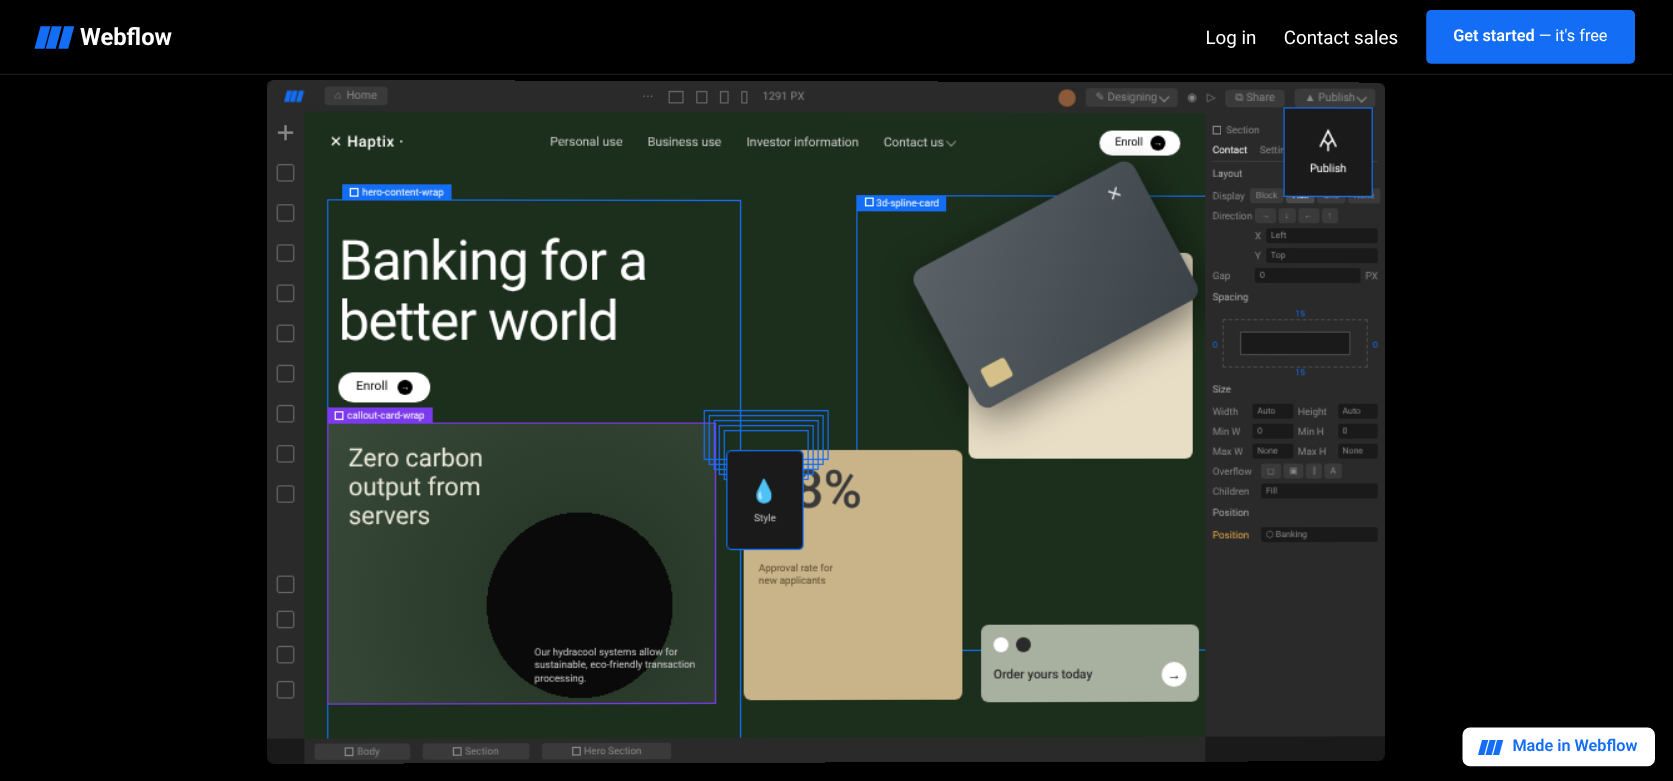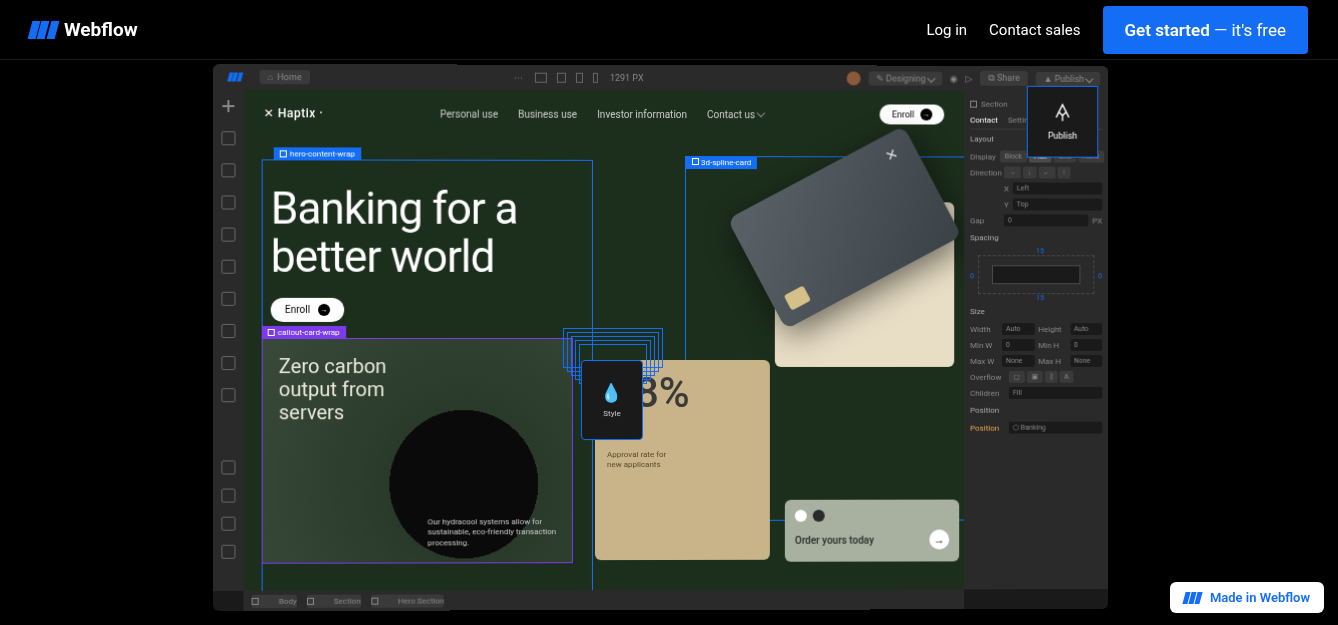--- a/index.html
+++ b/index.html
@@ -7,21 +7,21 @@
 .top-nav{height:60px;display:flex;align-items:center;padding:0 30px;justify-content:space-between;border-bottom:1px solid #1a1a1a}
 .nav-left{display:flex;align-items:center;gap:28px}
 .logo{display:flex;align-items:center;gap:6px;font-weight:700;font-size:19px}
 .logo-icon{width:28px;height:18px;display:flex}
 .logo-icon span{width:9px;height:18px;background:#146ef5;transform:skewX(-15deg);margin-right:1px}
 .nav-items{display:flex;gap:24px}
 .nav-item{display:flex;align-items:center;gap:6px;font-size:15px;cursor:pointer}
 .chevron{width:10px;height:10px;border-right:2px solid #fff;border-bottom:2px solid #fff;transform:rotate(45deg);margin-top:-4px}
 .nav-right{display:flex;align-items:center;gap:22px}
 .nav-link{font-size:15px;cursor:pointer}
-.cta-btn{background:#146ef5;padding:14px 22px;border-radius:4px;font-size:17px;font-weight:600;cursor:pointer}
+.cta-btn{background:#146ef5;padding:14px 22px;border-radius:4px;font-size:13px;font-weight:600;cursor:pointer}
 .cta-light{font-weight:400}
 .designer-view{position:absolute;top:65px;left:215px;width:895px;height:545px;background:#1a1a1a;border-radius:6px;overflow:hidden;transform:perspective(2000px) rotateY(1deg)}
 .designer-topbar{height:25px;background:#2a2a2a;display:flex;align-items:center;padding:0 8px;font-size:9px;color:#888;justify-content:space-between}
 .tb-left{display:flex;align-items:center;gap:10px}
 .tb-home{background:#3a3a3a;padding:2px 8px;border-radius:3px;display:flex;align-items:center;gap:4px}
 .tb-center{display:flex;align-items:center;gap:12px}
 .tb-icons{display:flex;gap:10px;color:#666}
 .tb-icon{width:12px;height:10px;border:1px solid #666}
 .tb-right{display:flex;align-items:center;gap:8px}
 .tb-avatar{width:14px;height:14px;background:#8a5a3a;border-radius:50%}
@@ -88,21 +88,21 @@
 .rp-btn.active{background:#4a4a4a;color:#fff}
 .rp-field{background:#1a1a1a;padding:2px 4px;border-radius:2px;flex:1;font-size:7px}
 .rp-spacing{padding:4px;position:relative;height:55px}
 .rp-margin{position:absolute;left:8px;top:8px;right:8px;bottom:8px;border:1px dashed #4a4a4a}
 .rp-padding{position:absolute;left:22px;top:18px;right:22px;bottom:18px;border:1px solid #4a4a4a;background:#1a1a1a}
 .rp-val{position:absolute;font-size:7px;color:#146ef5}
 .publish-popup{position:absolute;right:10px;top:20px;width:72px;height:72px;border:1px solid #146ef5;background:#1a1a1a;display:flex;flex-direction:column;align-items:center;justify-content:center;gap:6px;z-index:30}
 .rocket{font-size:20px;color:#fff}
 .popup-text{font-size:9px;color:#fff}
 .bottom-bar{position:absolute;bottom:0;left:30px;right:145px;height:20px;background:#2a2a2a;display:flex;align-items:center;padding:0 8px;gap:10px;font-size:8px;color:#888}
-.bb-item{background:#3a3a3a;padding:2px 0;border-radius:2px;display:flex;align-items:center;gap:20px}
+.bb-item{background:#3a3a3a;padding:2px 24px;border-radius:2px;display:flex;align-items:center;gap:3px}
 .bottom-tools{position:absolute;left:0;bottom:20px;width:30px;display:flex;flex-direction:column;align-items:center;gap:14px;padding-bottom:12px}
 .made-badge{position:absolute;bottom:12px;right:14px;background:#fff;color:#146ef5;padding:8px 14px;border-radius:6px;display:flex;align-items:center;gap:8px;font-size:13px;font-weight:600}
 .made-badge .wf-icon{width:18px;height:12px;display:flex}
 .made-badge .wf-icon span{width:6px;height:12px;background:#146ef5;transform:skewX(-15deg);margin-right:1px}
 .chev-sm{width:6px;height:6px;border-right:1px solid #888;border-bottom:1px solid #888;transform:rotate(45deg);display:inline-block;margin-top:-2px}
 </style>
 </head>
 <body>
 
 <div class="top-nav">

